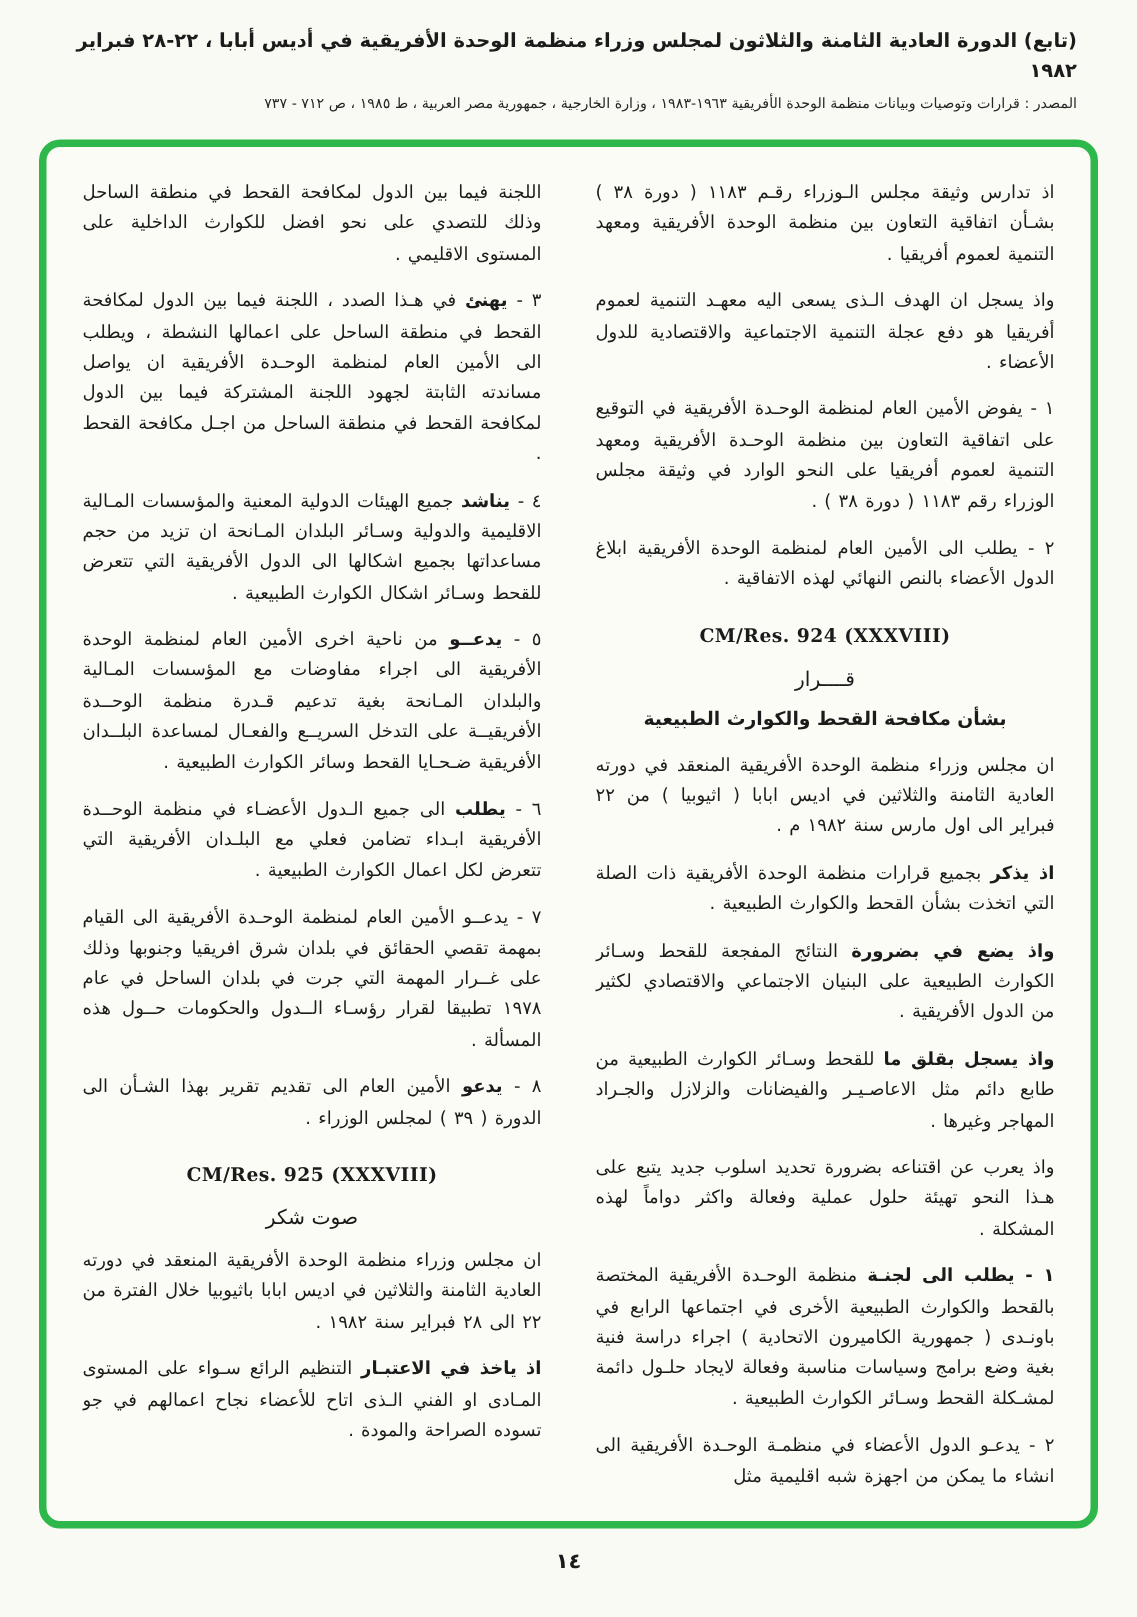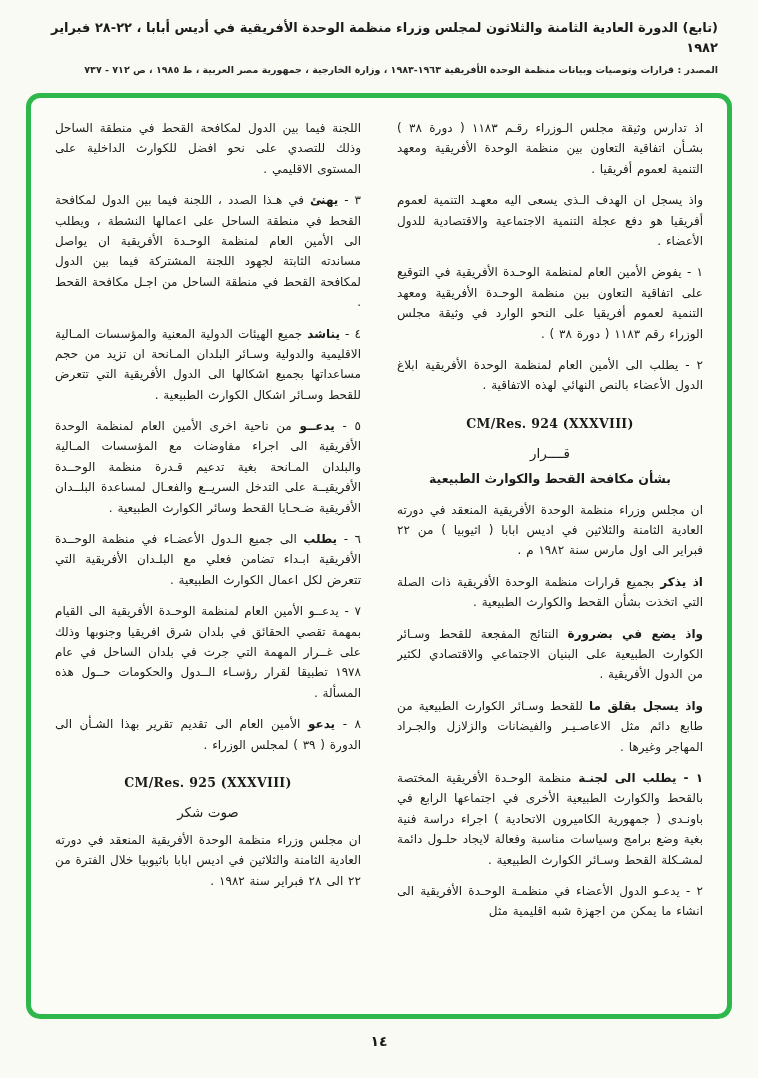--- a/index.html
+++ b/index.html
@@ -8,21 +8,21 @@
     background:#fafaf4;
     color:#1b1b1b;
     font-family:"DejaVu Sans", sans-serif;
     overflow:hidden;
   }
   .page { width:758px; height:1078px; padding:18px 26px 0; position:relative; }
 
   
   .header { direction:rtl; text-align:right; padding:0 14px 12px; }
   .header-line1 { font-size:13px; font-weight:bold; line-height:1.5; }
-  .header-line2 { font-size:9.5px; font-weight:bold; margin-top:7px; color:#262626; letter-spacing:.2px; }
+  .header-line2 { font-size:9.5px; font-weight:normal; margin-top:7px; color:#262626; letter-spacing:.2px; }
 
   
   .green-box {
     border:5px solid #2eb84b;
     border-radius:14px;
     background:#fcfcf7;
     height:926px;
     padding:20px 24px;
     overflow:hidden;
     margin-top:6px;
@@ -82,34 +82,36 @@
           <div class="block p"><span>واذ يسجل ان الهدف الـذى يسعى اليه معهـد التنمية لعموم أفريقيا هو دفع عجلة التنمية الاجتماعية والاقتصادية للدول الأعضاء .</span></div>
           <div class="block p"><span>١ - يفوض الأمين العام لمنظمة الوحـدة الأفريقية في التوقيع على اتفاقية التعاون بين منظمة الوحـدة الأفريقية ومعهد التنمية لعموم أفريقيا على النحو الوارد في وثيقة مجلس الوزراء رقم ١١٨٣ ( دورة ٣٨ ) .</span></div>
           <div class="block p"><span>٢ - يطلب الى الأمين العام لمنظمة الوحدة الأفريقية ابلاغ الدول الأعضاء بالنص النهائي لهذه الاتفاقية .</span></div>
           <div class="block latin"><span>CM/Res. 924 (XXXVIII)</span></div>
           <div class="block heading"><span>قــــرار</span></div>
           <div class="block subheading"><span>بشأن مكافحة القحط والكوارث الطبيعية</span></div>
           <div class="block p"><span>ان مجلس وزراء منظمة الوحدة الأفريقية المنعقد في دورته العادية الثامنة والثلاثين في اديس ابابا ( اثيوبيا ) من ٢٢ فبراير الى اول مارس سنة ١٩٨٢ م .</span></div>
           <div class="block p"><span class="bold">اذ يذكر</span><span> بجميع قرارات منظمة الوحدة الأفريقية ذات الصلة التي اتخذت بشأن القحط والكوارث الطبيعية .</span></div>
           <div class="block p"><span class="bold">واذ يضع في بضرورة</span><span> النتائج المفجعة للقحط وسـائر الكوارث الطبيعية على البنيان الاجتماعي والاقتصادي لكثير من الدول الأفريقية .</span></div>
           <div class="block p"><span class="bold">واذ يسجل بقلق ما</span><span> للقحط وسـائر الكوارث الطبيعية من طابع دائم مثل الاعاصـيـر والفيضانات والزلازل والجـراد المهاجر وغيرها .</span></div>
+          <div class="block p"><span>واذ يعرب عن اقتناعه بضرورة تحديد اسلوب جديد يتبع على هـذا النحو تهيئة حلول عملية وفعالة واكثر دواماً لهذه المشكلة .</span></div>
           <div class="block p"><span class="bold">١ - يطلب الى لجنـة</span><span> منظمة الوحـدة الأفريقية المختصة بالقحط والكوارث الطبيعية الأخرى في اجتماعها الرابع في باونـدى ( جمهورية الكاميرون الاتحادية ) اجراء دراسة فنية بغية وضع برامج وسياسات مناسبة وفعالة لايجاد حلـول دائمة لمشـكلة القحط وسـائر الكوارث الطبيعية .</span></div>
           <div class="block p"><span>٢ - يدعـو الدول الأعضاء في منظمـة الوحـدة الأفريقية الى انشاء ما يمكن من اجهزة شبه اقليمية مثل</span></div>
         </div>
         <div class="column">
           <div class="block p"><span>اللجنة فيما بين الدول لمكافحة القحط في منطقة الساحل وذلك للتصدي على نحو افضل للكوارث الداخلية على المستوى الاقليمي .</span></div>
           <div class="block p"><span>٣ - </span><span class="bold">يهنئ</span><span> في هـذا الصدد ، اللجنة فيما بين الدول لمكافحة القحط في منطقة الساحل على اعمالها النشطة ، ويطلب الى الأمين العام لمنظمة الوحـدة الأفريقية ان يواصل مساندته الثابتة لجهود اللجنة المشتركة فيما بين الدول لمكافحة القحط في منطقة الساحل من اجـل مكافحة القحط .</span></div>
           <div class="block p"><span>٤ - </span><span class="bold">يناشد</span><span> جميع الهيئات الدولية المعنية والمؤسسات المـالية الاقليمية والدولية وسـائر البلدان المـانحة ان تزيد من حجم مساعداتها بجميع اشكالها الى الدول الأفريقية التي تتعرض للقحط وسـائر اشكال الكوارث الطبيعية .</span></div>
           <div class="block p"><span>٥ - </span><span class="bold">يدعــو</span><span> من ناحية اخرى الأمين العام لمنظمة الوحدة الأفريقية الى اجراء مفاوضات مع المؤسسات المـالية والبلدان المـانحة بغية تدعيم قـدرة منظمة الوحــدة الأفريقيــة على التدخل السريــع والفعـال لمساعدة البلــدان الأفريقية ضـحـايا القحط وسائر الكوارث الطبيعية .</span></div>
           <div class="block p"><span>٦ - </span><span class="bold">يطلب</span><span> الى جميع الـدول الأعضـاء في منظمة الوحــدة الأفريقية ابـداء تضامن فعلي مع البلـدان الأفريقية التي تتعرض لكل اعمال الكوارث الطبيعية .</span></div>
           <div class="block p"><span>٧ - يدعــو الأمين العام لمنظمة الوحـدة الأفريقية الى القيام بمهمة تقصي الحقائق في بلدان شرق افريقيا وجنوبها وذلك على غــرار المهمة التي جرت في بلدان الساحل في عام ١٩٧٨ تطبيقا لقرار رؤسـاء الــدول والحكومات حــول هذه المسألة .</span></div>
           <div class="block p"><span>٨ - </span><span class="bold">يدعو</span><span> الأمين العام الى تقديم تقرير بهذا الشـأن الى الدورة ( ٣٩ ) لمجلس الوزراء .</span></div>
           <div class="block latin"><span>CM/Res. 925 (XXXVIII)</span></div>
           <div class="block heading"><span>صوت شكر</span></div>
           <div class="block p"><span>ان مجلس وزراء منظمة الوحدة الأفريقية المنعقد في دورته العادية الثامنة والثلاثين في اديس ابابا باثيوبيا خلال الفترة من ٢٢ الى ٢٨ فبراير سنة ١٩٨٢ .</span></div>
+          <div class="block p"><span class="bold">اذ ياخذ في الاعتبـار</span><span> التنظيم الرائع سـواء على المستوى المـادى او الفني الـذى اتاح للأعضاء نجاح اعمالهم في جو تسوده الصراحة والمودة .</span></div>
         </div>
       </div>
   </div>
 
   <footer class="footer">
     <span>١٤</span>
   </footer>
 
 </div>
 

